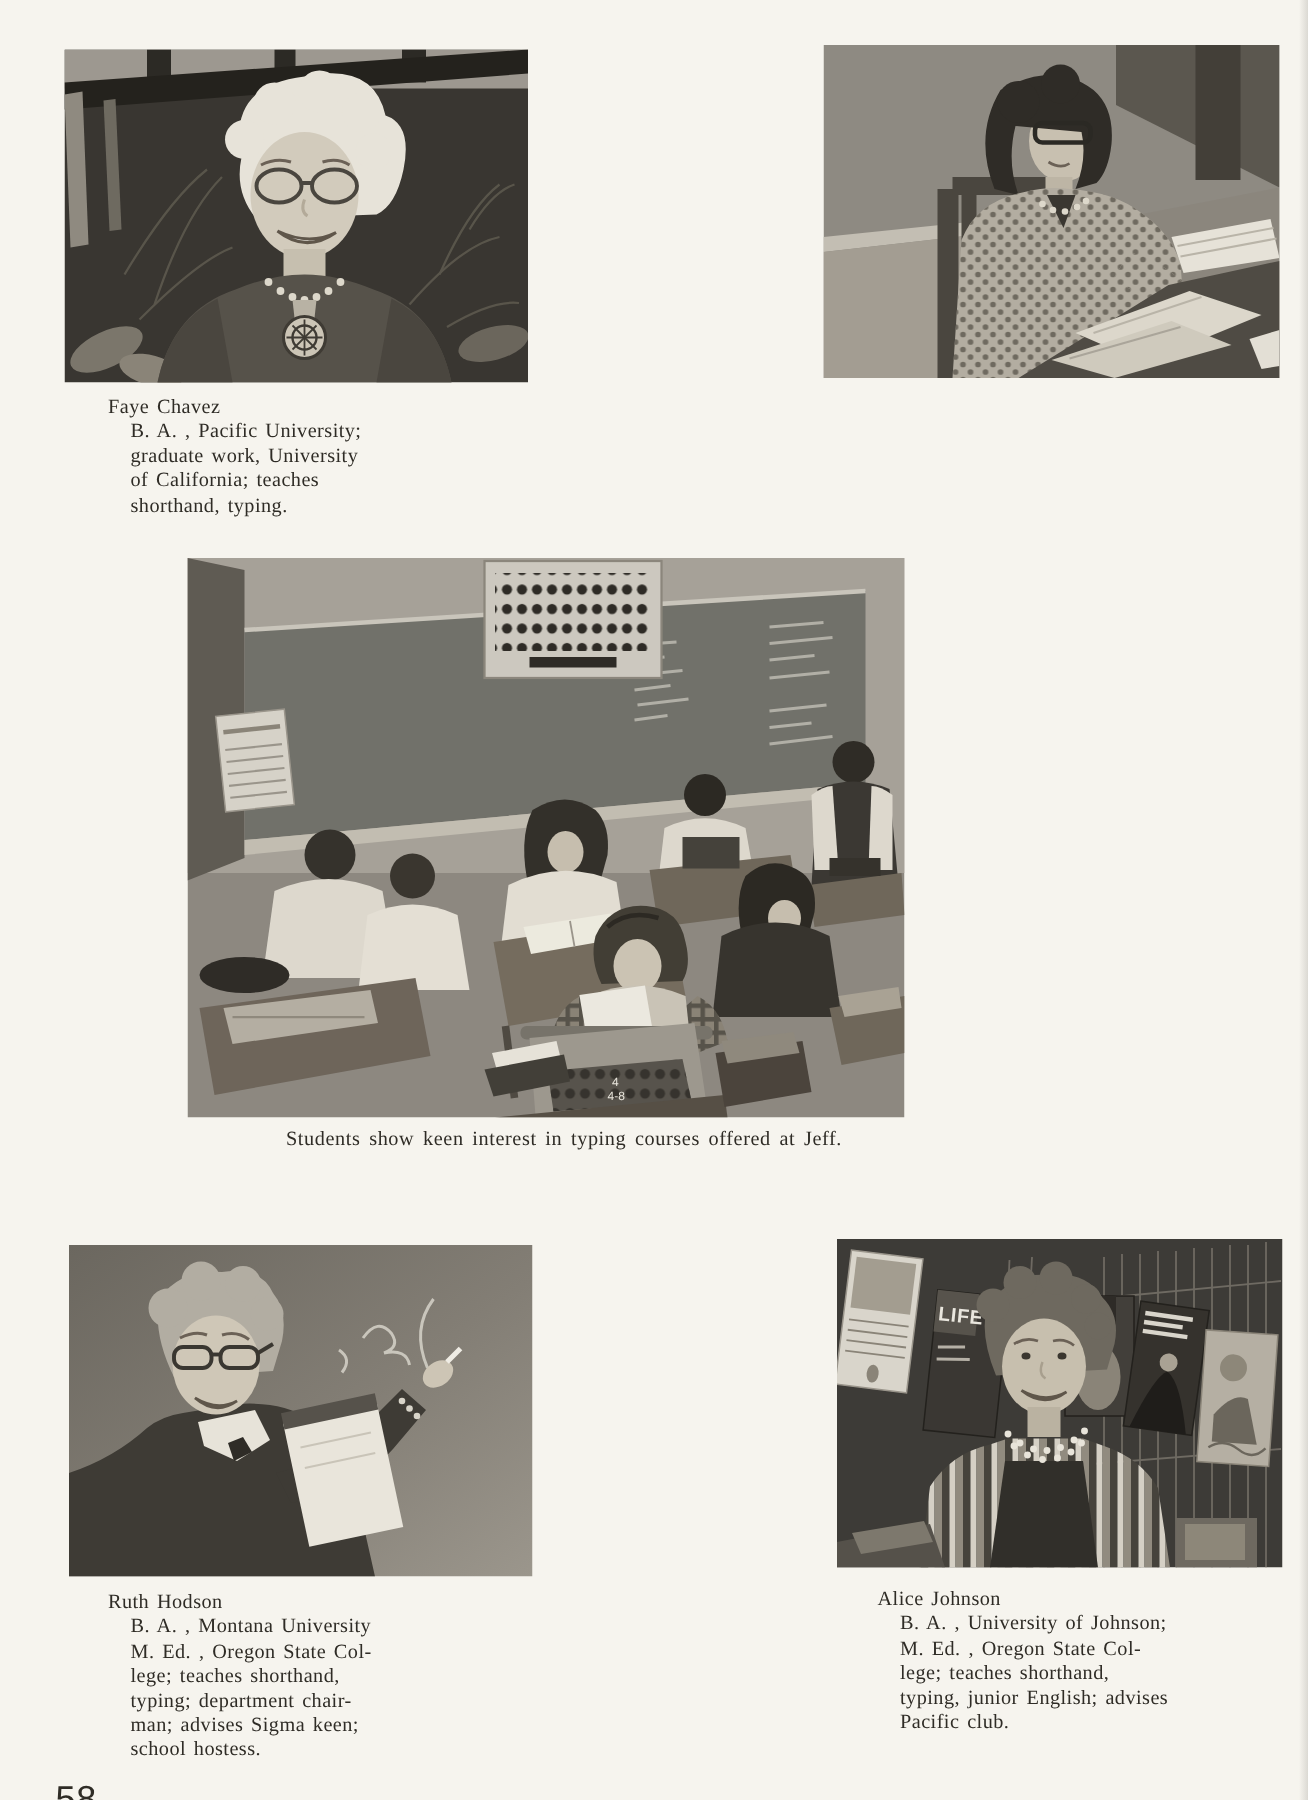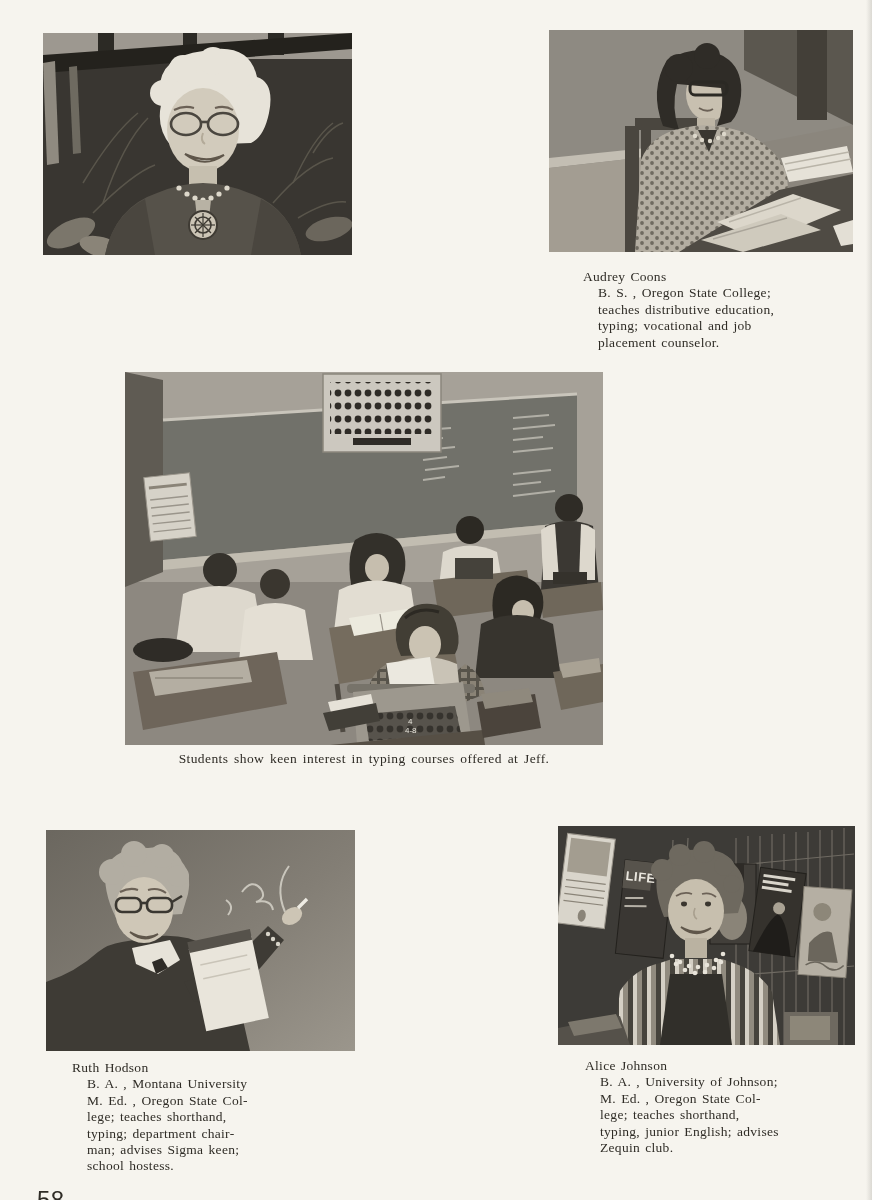--- a/index.html
+++ b/index.html
@@ -400,46 +400,46 @@
       </g>
     </g>
     <polygon points="0,202 62,190 72,219 0,219" fill="#55514a"></polygon>
     <polygon points="10,196 58,188 64,202 16,210" fill="#7d786d"></polygon>
     <g>
       <rect x="226" y="186" width="54" height="33" fill="#6e6960"></rect>
       <rect x="232" y="190" width="40" height="24" fill="#8d8779"></rect>
     </g>
   </svg>
 
-
-  <div class="caption" style="left:583px; top:269px; width:250px;">
-    <div class="tname">Audrey Coons</div>
-    <div class="bio">B. S. , Oregon State College;</div>
-    <div class="bio">teaches distributive education,</div>
-    <div class="bio">typing; vocational and job</div>
-    <div class="bio">placement counselor.</div>
+  <div class="caption" style="left:72px; top:263px; width:235px;">
+    <div class="tname">Faye Chavez</div>
+    <div class="bio">B. A. , Pacific University;</div>
+    <div class="bio">graduate work, University</div>
+    <div class="bio">of California; teaches</div>
+    <div class="bio">shorthand, typing.</div>
   </div>
 
-  <div class="center-caption" style="left:125px; top:751px; width:478px;">Students show keen interest in typing courses offered at Jeff.</div>
+
+  <div class="center-caption" style="left:137px; top:751px; width:478px;">Students show keen interest in typing courses offered at Jeff.</div>
 
   <div class="caption" style="left:72px; top:1060px; width:235px;">
     <div class="tname">Ruth Hodson</div>
     <div class="bio">B. A. , Montana University</div>
     <div class="bio">M. Ed. , Oregon State Col-</div>
     <div class="bio">lege; teaches shorthand,</div>
     <div class="bio">typing; department chair-</div>
     <div class="bio">man; advises Sigma keen;</div>
     <div class="bio">school hostess.</div>
   </div>
 
   <div class="caption" style="left:585px; top:1058px; width:255px;font-family:Liberation Serif, serif;">
     <div class="tname">Alice Johnson</div>
     <div class="bio">B. A. , University of Johnson;</div>
     <div class="bio">M. Ed. , Oregon State Col-</div>
     <div class="bio">lege; teaches shorthand,</div>
     <div class="bio">typing, junior English; advises</div>
-    <div class="bio">Zequin club.</div>
+    <div class="bio">Pacific club.</div>
   </div>
 
   <div class="page-number" style="left:37px; top:1150px;">58</div>
 
   <div class="scan-edge"></div>
 </div>
 
 </body></html>

